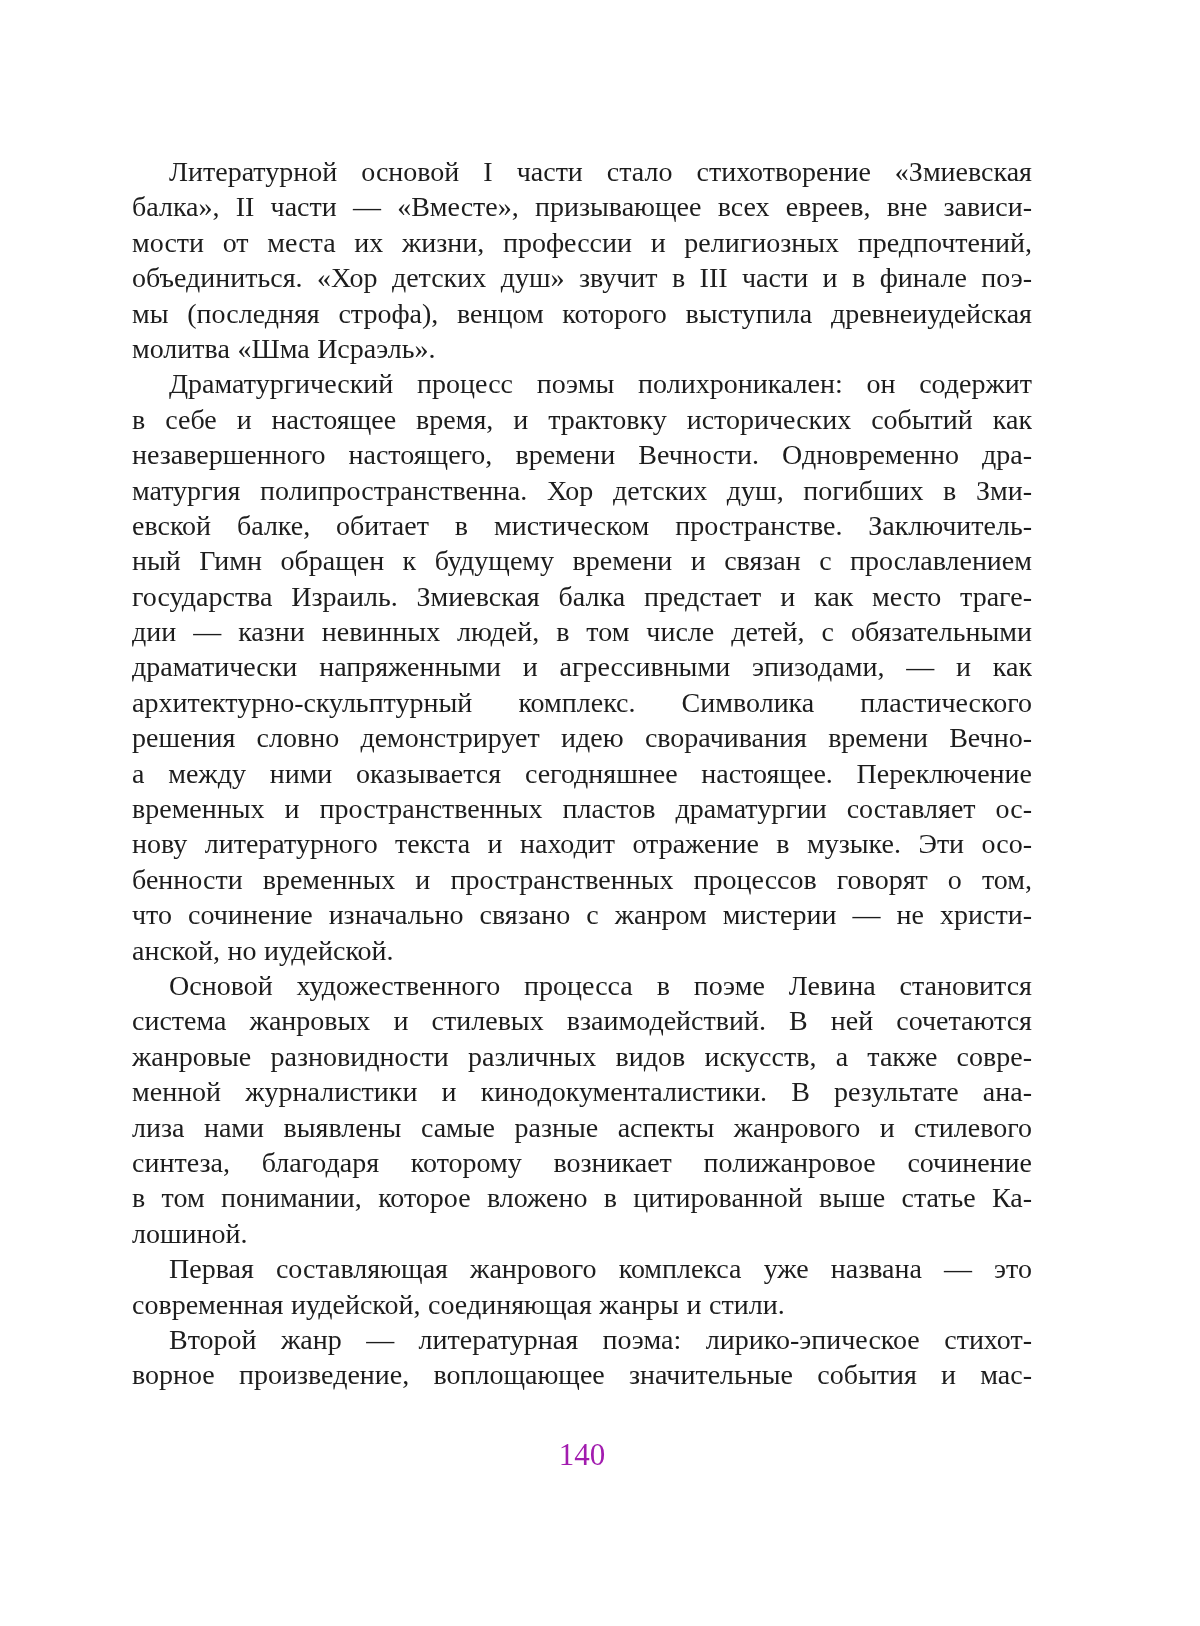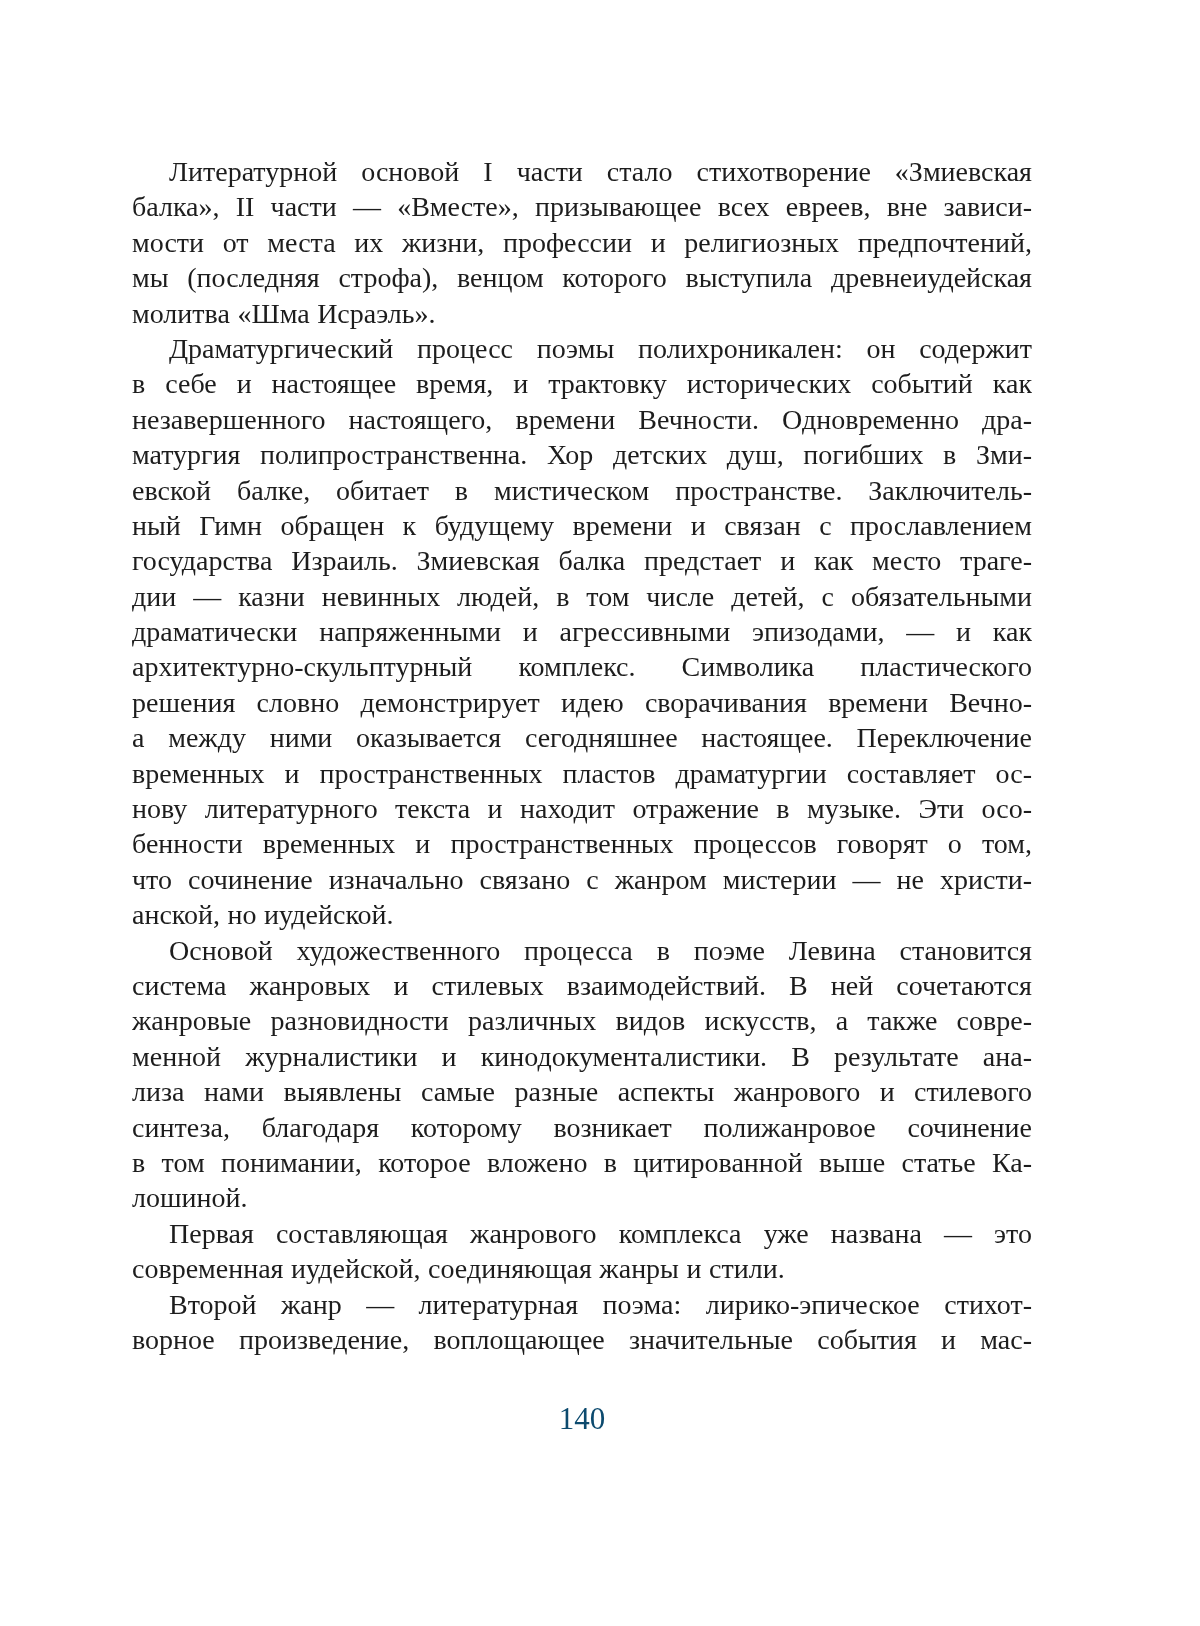--- a/index.html
+++ b/index.html
@@ -34,33 +34,34 @@
     text-align-last: justify;
     word-spacing: 0.02em;
   }
   .line.first { text-indent: 37px; }
   .line.lastleft { text-align-last: left; }
   .folio {
     margin-top: 44px;
     text-align: center;
     font-size: 31px;
     line-height: 36px;
-    color: #0c4a6e;
+    color: #a21caf;
   }
 </style>
 </head>
 <body>
 
 <div class="page">
   <div class="textblock">
     <div id="paragraphs">
         <div class="para">
           <div class="line first">Литературной основой I части стало стихотворение «Змиевская</div>
           <div class="line">балка», II части — «Вместе», призывающее всех евреев, вне зависи-</div>
           <div class="line">мости от места их жизни, профессии и религиозных предпочтений,</div>
+          <div class="line">объединиться. «Хор детских душ» звучит в III части и в финале поэ-</div>
           <div class="line">мы (последняя строфа), венцом которого выступила древнеиудейская</div>
           <div class="line lastleft">молитва «Шма Исраэль».</div>
         </div>
         <div class="para">
           <div class="line first">Драматургический процесс поэмы полихроникален: он содержит</div>
           <div class="line">в себе и настоящее время, и трактовку исторических событий как</div>
           <div class="line">незавершенного настоящего, времени Вечности. Одновременно дра-</div>
           <div class="line">матургия полипространственна. Хор детских душ, погибших в Зми-</div>
           <div class="line">евской балке, обитает в мистическом пространстве. Заключитель-</div>
           <div class="line">ный Гимн обращен к будущему времени и связан с прославлением</div>

